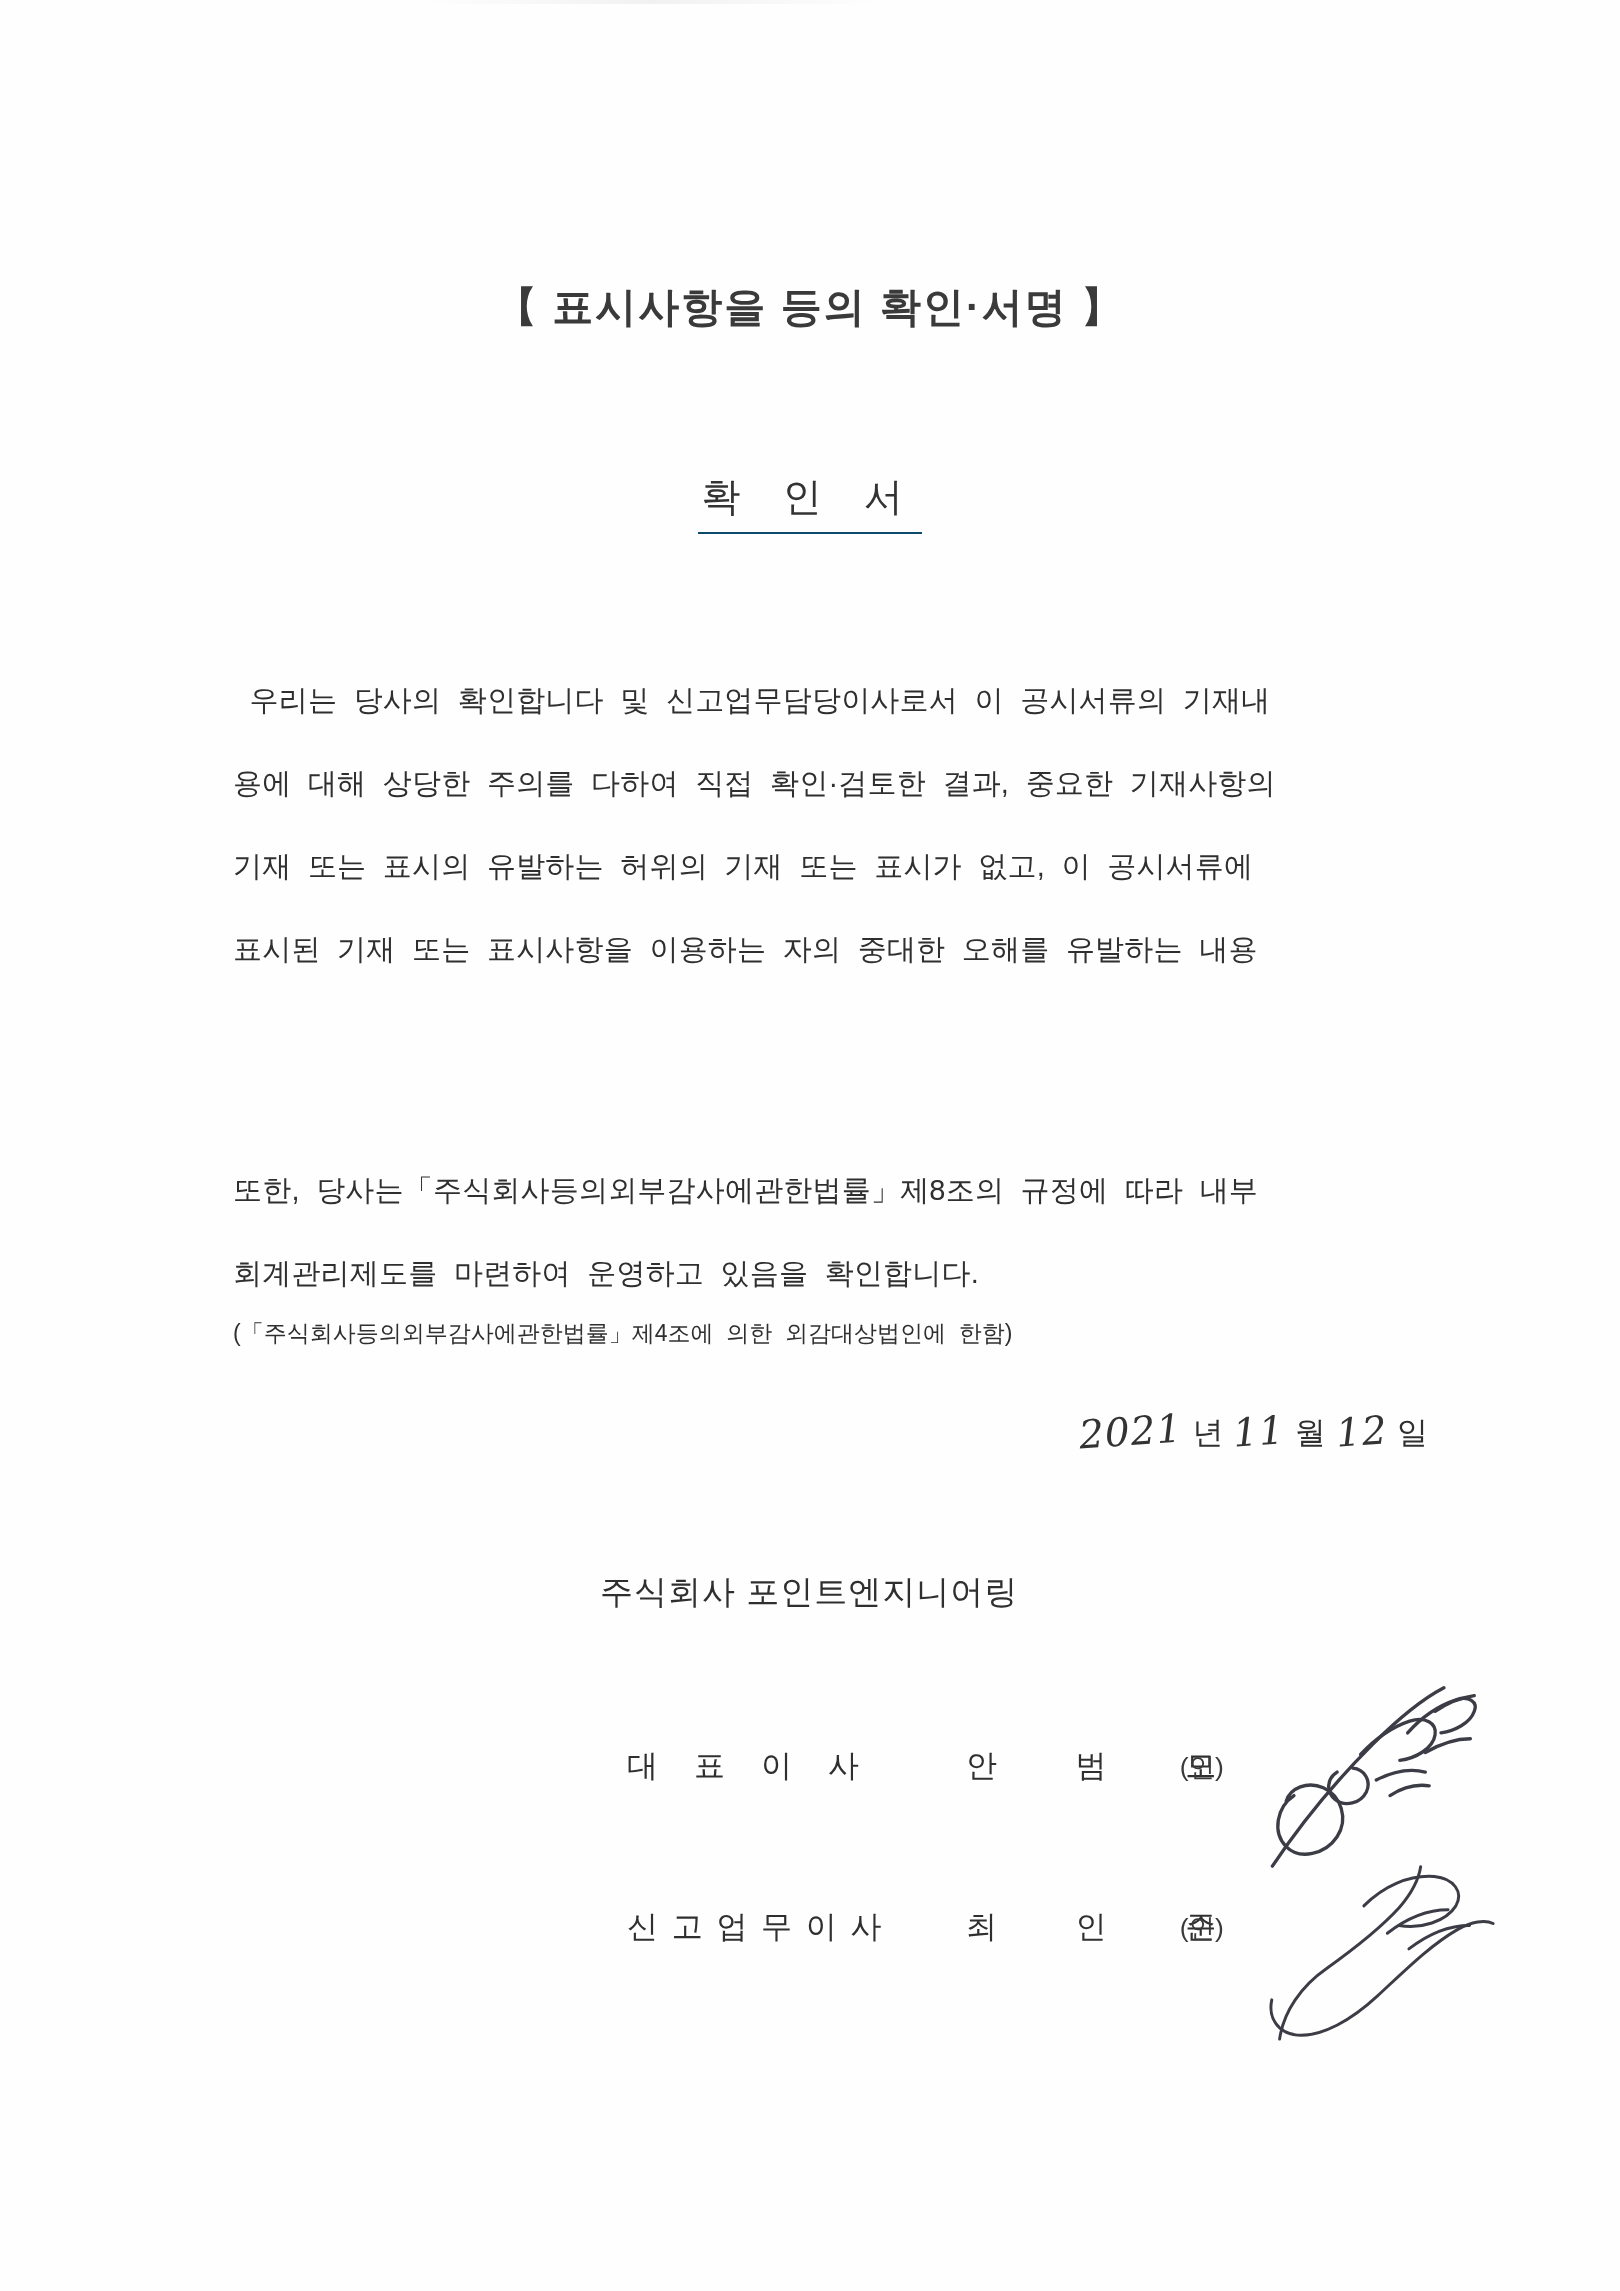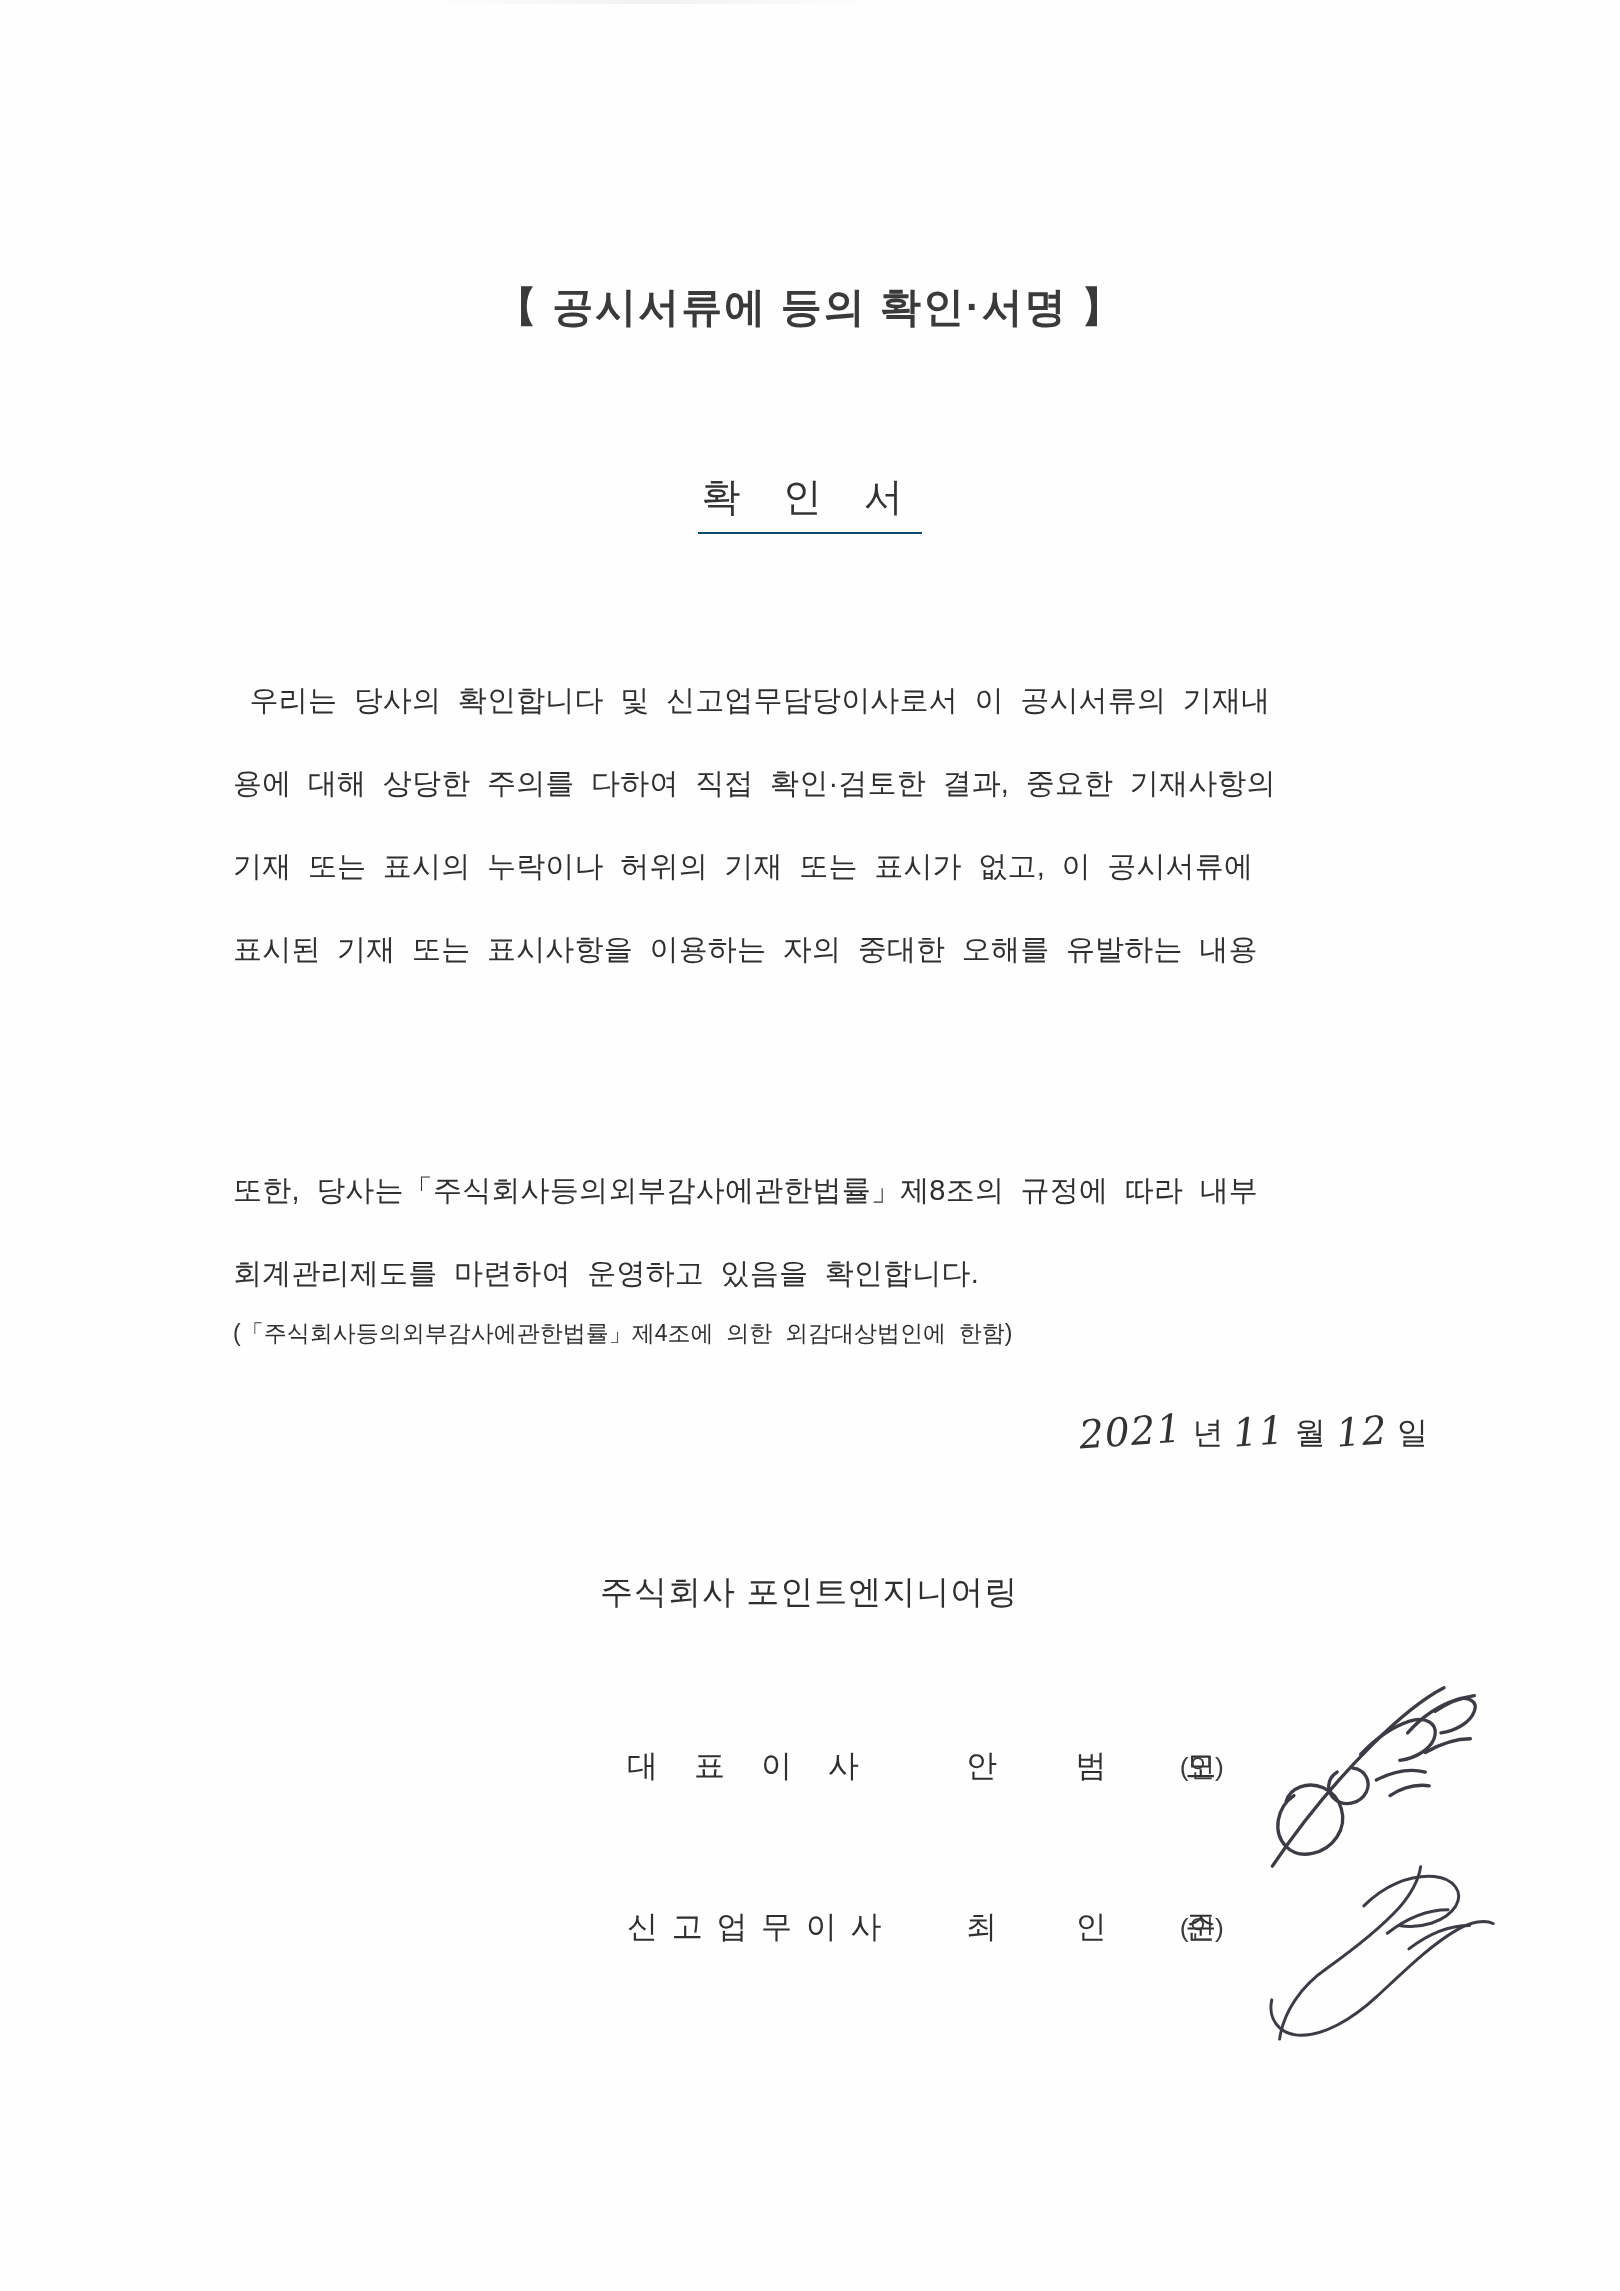--- a/index.html
+++ b/index.html
@@ -141,30 +141,30 @@
   .sig-mark-1 { left: 1243px; top: 1678px; }
   .sig-mark-2 { left: 1262px; top: 1843px; }
 </style>
 </head>
 <body>
 
 <div class="page">
 
   <div class="scan-edge"></div>
 
-  <div class="doc-title">【 공시서류에 등의 확인·서명 】</div>
+  <div class="doc-title">【 표시사항을 등의 확인·서명 】</div>
 
   <div class="doc-subtitle">
     <span class="inner">확 인 서</span>
   </div>
 
   <div class="body-block para-one" style="top:659px;">
     <div class="body-line">  우리는  당사의  확인합니다  및  신고업무담당이사로서  이  공시서류의  기재내</div>
     <div class="body-line">용에  대해  상당한  주의를  다하여  직접  확인·검토한  결과,  중요한  기재사항의</div>
-    <div class="body-line">기재  또는  표시의  누락이나  허위의  기재  또는  표시가  없고,  이  공시서류에</div>
+    <div class="body-line">기재  또는  표시의  유발하는  허위의  기재  또는  표시가  없고,  이  공시서류에</div>
     <div class="body-line">표시된  기재  또는  표시사항을  이용하는  자의  중대한  오해를  유발하는  내용</div>
   </div>
 
   <div class="body-block para-two" style="top:1149px;">
     <div class="body-line">또한,  당사는「주식회사등의외부감사에관한법률」제8조의  규정에  따라  내부</div>
     <div class="body-line">회계관리제도를  마련하여  운영하고  있음을  확인합니다.</div>
   </div>
 
   <div class="note-line">(「주식회사등의외부감사에관한법률」제4조에  의한  외감대상법인에  한함)</div>
 

